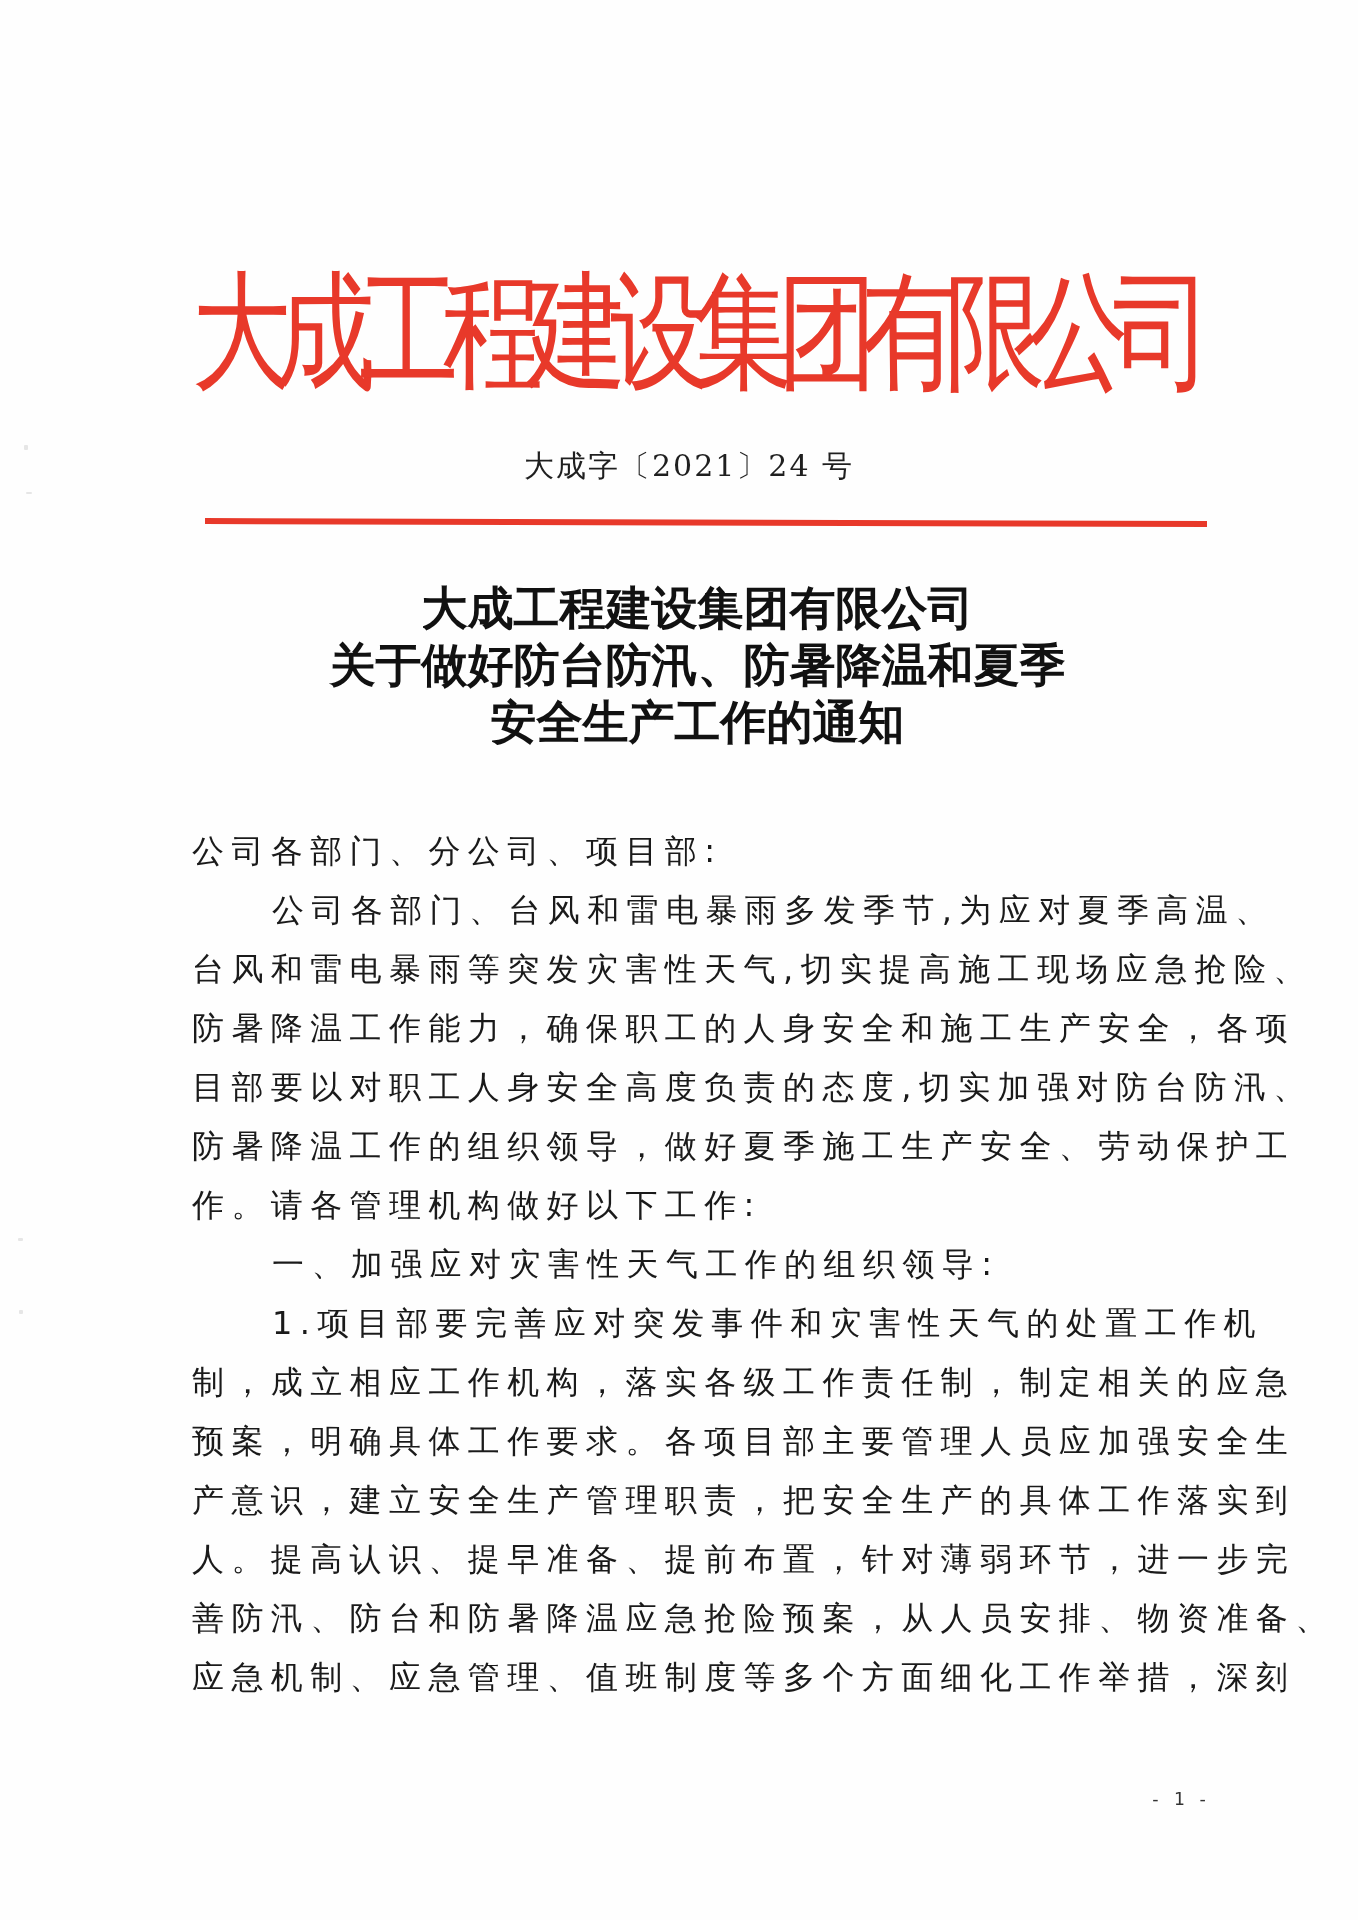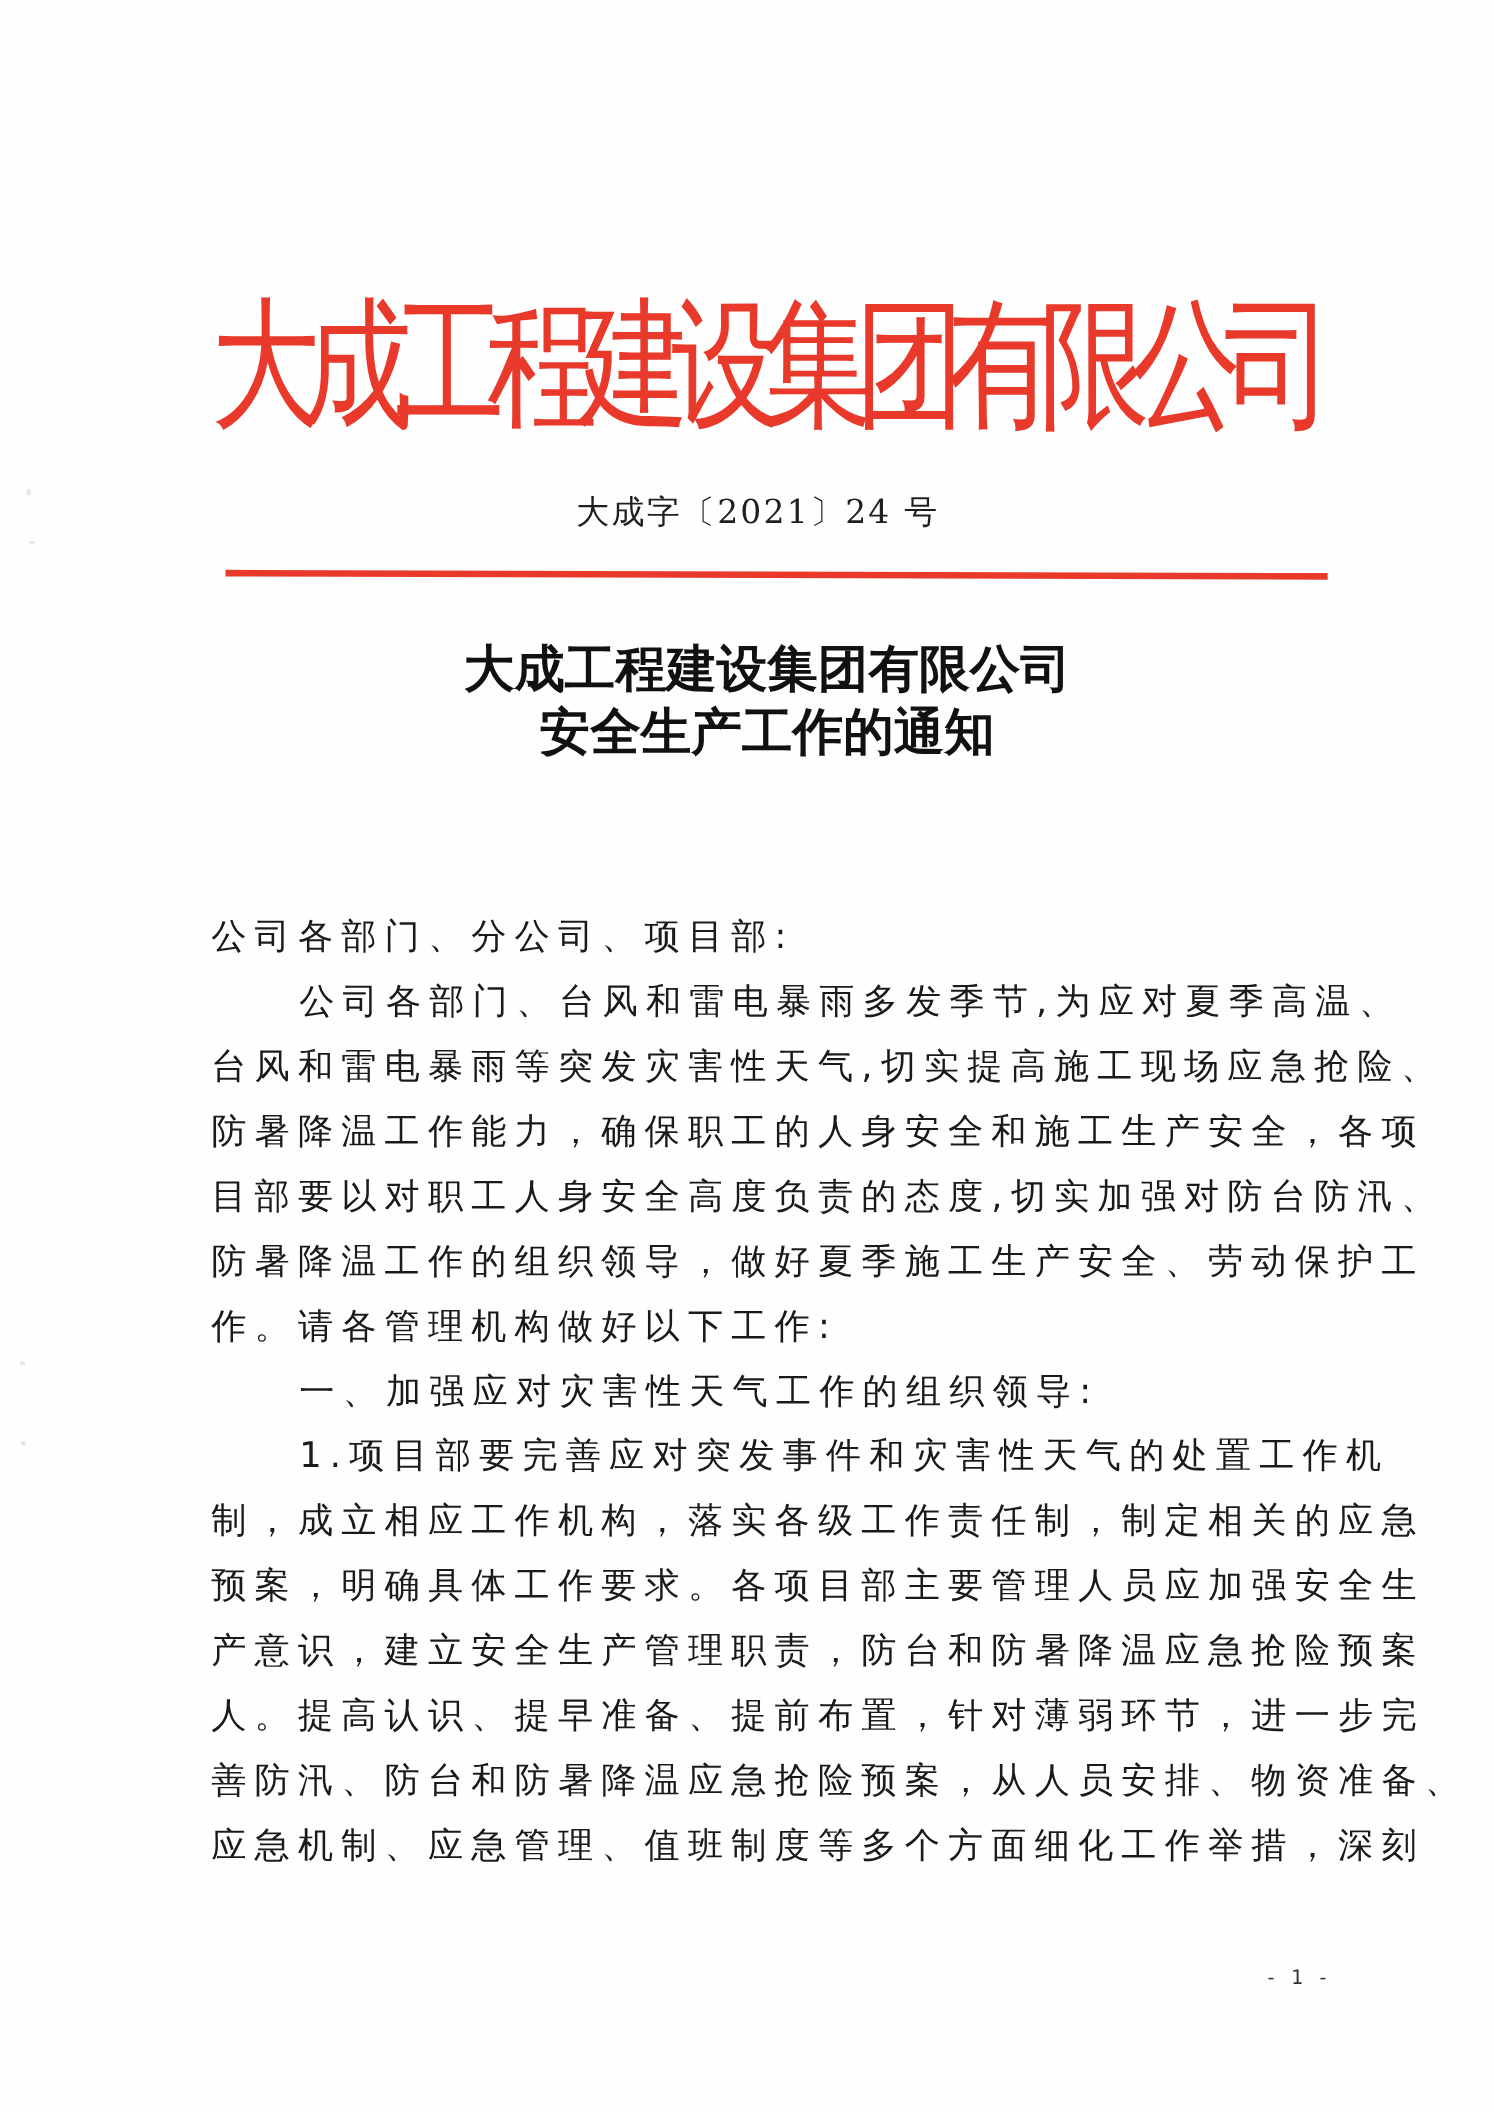--- a/index.html
+++ b/index.html
@@ -146,36 +146,37 @@
     <span>公</span>
     <span>司</span>
   </div>
 
   <div class="doc-number">大成字〔2021〕24 号</div>
 
   <div class="red-rule"></div>
 
   <div class="title">
     <div>大成工程建设集团有限公司</div>
+    <div>关于做好防台防汛、防暑降温和夏季</div>
     <div>安全生产工作的通知</div>
   </div>
 
   <div class="body-text">
     <div class="line">公司各部门、分公司、项目部:</div>
     <div class="line indent">公司各部门、台风和雷电暴雨多发季节,为应对夏季高温、</div>
     <div class="line">台风和雷电暴雨等突发灾害性天气,切实提高施工现场应急抢险、</div>
     <div class="line">防暑降温工作能力，确保职工的人身安全和施工生产安全，各项</div>
     <div class="line">目部要以对职工人身安全高度负责的态度,切实加强对防台防汛、</div>
     <div class="line">防暑降温工作的组织领导，做好夏季施工生产安全、劳动保护工</div>
     <div class="line">作。请各管理机构做好以下工作:</div>
     <div class="line indent">一、加强应对灾害性天气工作的组织领导:</div>
     <div class="line indent">1.项目部要完善应对突发事件和灾害性天气的处置工作机</div>
     <div class="line">制，成立相应工作机构，落实各级工作责任制，制定相关的应急</div>
     <div class="line">预案，明确具体工作要求。各项目部主要管理人员应加强安全生</div>
-    <div class="line">产意识，建立安全生产管理职责，防台和防暑降温应急抢险预案</div>
+    <div class="line">产意识，建立安全生产管理职责，把安全生产的具体工作落实到</div>
     <div class="line">人。提高认识、提早准备、提前布置，针对薄弱环节，进一步完</div>
     <div class="line">善防汛、防台和防暑降温应急抢险预案，从人员安排、物资准备、</div>
     <div class="line">应急机制、应急管理、值班制度等多个方面细化工作举措，深刻</div>
   </div>
 
   <div class="page-number">- 1 -</div>
 
 </div>
 
 </body></html>

